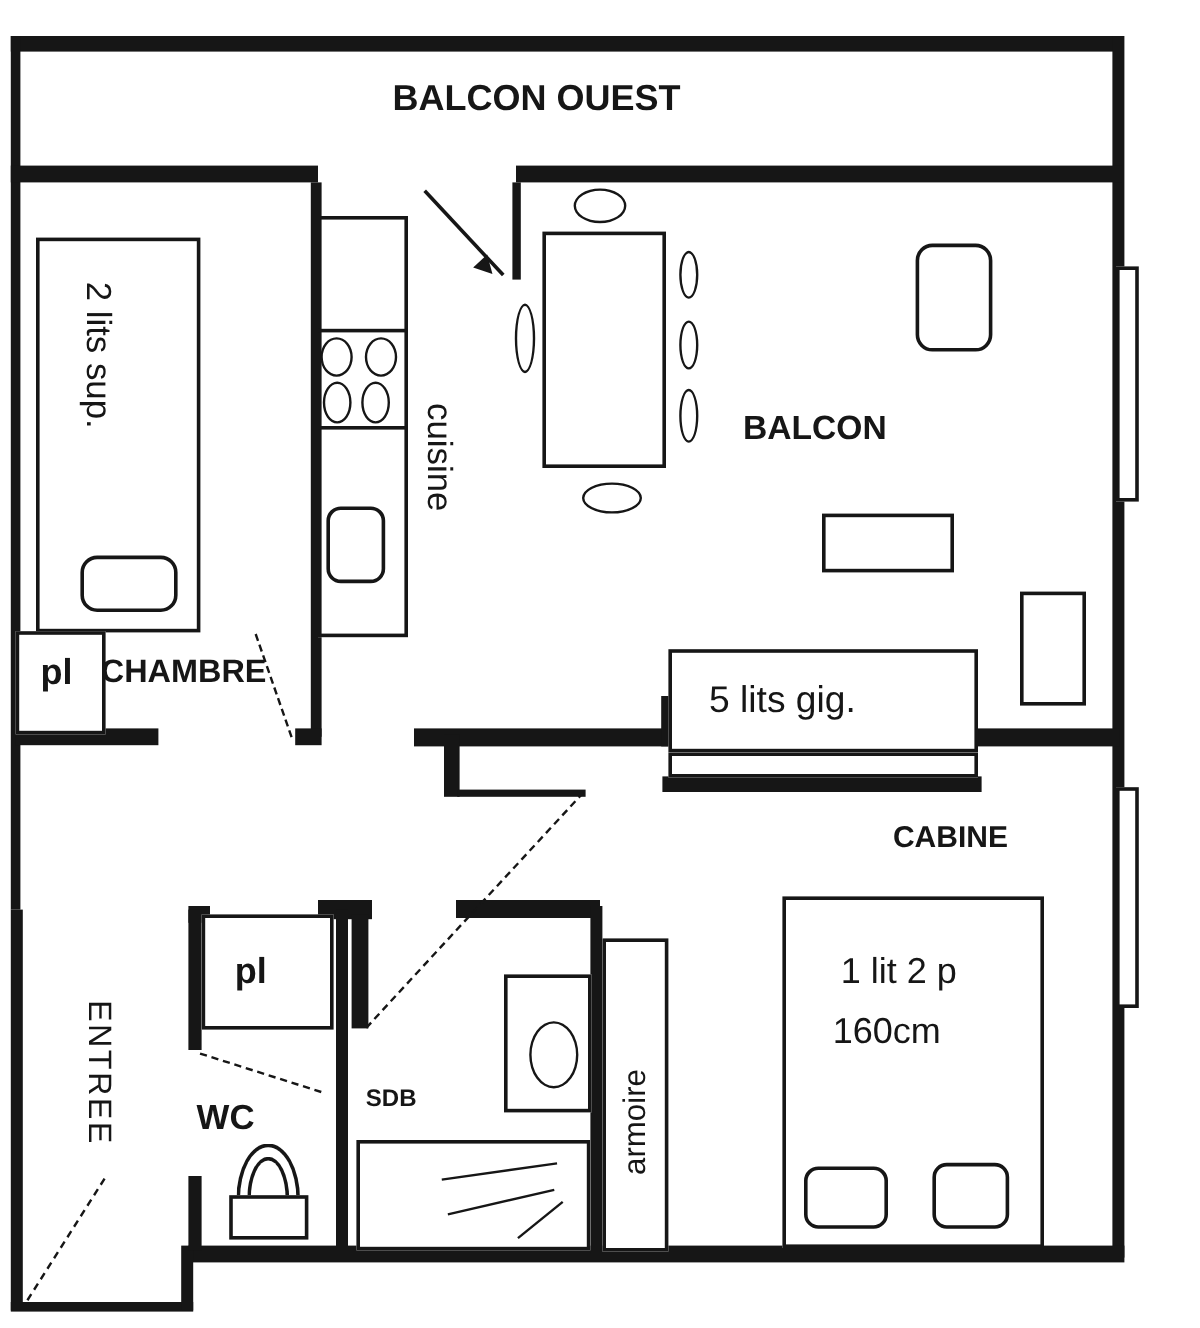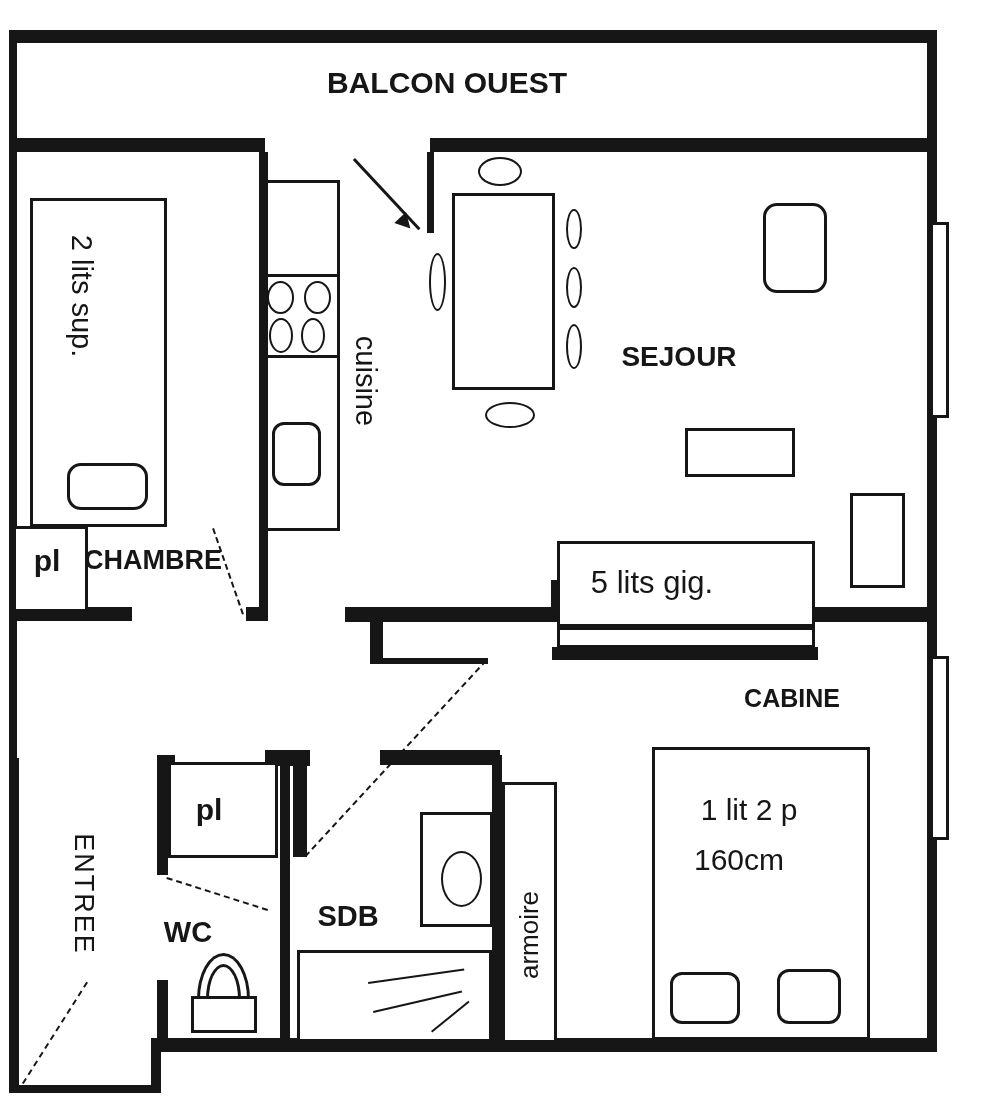--- a/index.html
+++ b/index.html
@@ -101,25 +101,25 @@
   <div class="solidline" style="left:368px;top:982px;width:97px;border-top-width:2px;transform:rotate(-8deg);"></div>
   <div class="solidline" style="left:373px;top:1011px;width:91px;border-top-width:2px;transform:rotate(-13deg);"></div>
   <div class="solidline" style="left:431px;top:1031px;width:48px;border-top-width:2px;transform:rotate(-39deg);"></div>
 
   <div class="furn" style="left:168px;top:762px;width:110px;height:96px;"></div>
   <div class="arc" style="left:197px;top:953px;width:53px;height:47px;border-radius:27px 27px 0 0 / 47px 47px 0 0;"></div>
   <div class="arc" style="left:206px;top:964px;width:35px;height:36px;border-radius:18px 18px 0 0 / 36px 36px 0 0;"></div>
   <div class="furn" style="left:191px;top:996px;width:66px;height:37px;"></div>
 
   <div class="lbl b" style="left:447px;top:83px;font-size:30px;">BALCON OUEST</div>
-  <div class="lbl b" style="left:679px;top:357px;font-size:28px;">SEJOUR</div>
+  <div class="lbl b" style="left:679px;top:357px;font-size:28px;">BALCON</div>
   <div class="lbl b" style="left:153px;top:560px;font-size:27px;">CHAMBRE</div>
   <div class="lbl b" style="left:792px;top:698px;font-size:25px;">CABINE</div>
   <div class="lbl b" style="left:188px;top:932px;font-size:29px;">WC</div>
-  <div class="lbl b" style="left:348px;top:916px;font-size:29px;">SDB</div>
+  <div class="lbl b" style="left:326px;top:916px;font-size:20px;">SDB</div>
   <div class="lbl b" style="left:47px;top:561px;font-size:30px;">pl</div>
   <div class="lbl b" style="left:209px;top:810px;font-size:30px;">pl</div>
   <div class="lbl vcw" style="left:83px;top:894px;font-size:27px;letter-spacing:2px;">ENTREE</div>
   <div class="lbl vcw" style="left:365px;top:381px;font-size:29px;">cuisine</div>
   <div class="lbl vccw" style="left:529px;top:935px;font-size:26px;">armoire</div>
   <div class="lbl vcw" style="left:81px;top:296px;font-size:29px;">2 lits sup.</div>
   <div class="lbl" style="left:652px;top:583px;font-size:31px;">5 lits gig.</div>
   <div class="lbl" style="left:749px;top:810px;font-size:30px;">1 lit 2 p</div>
   <div class="lbl" style="left:739px;top:860px;font-size:30px;">160cm</div>
 

